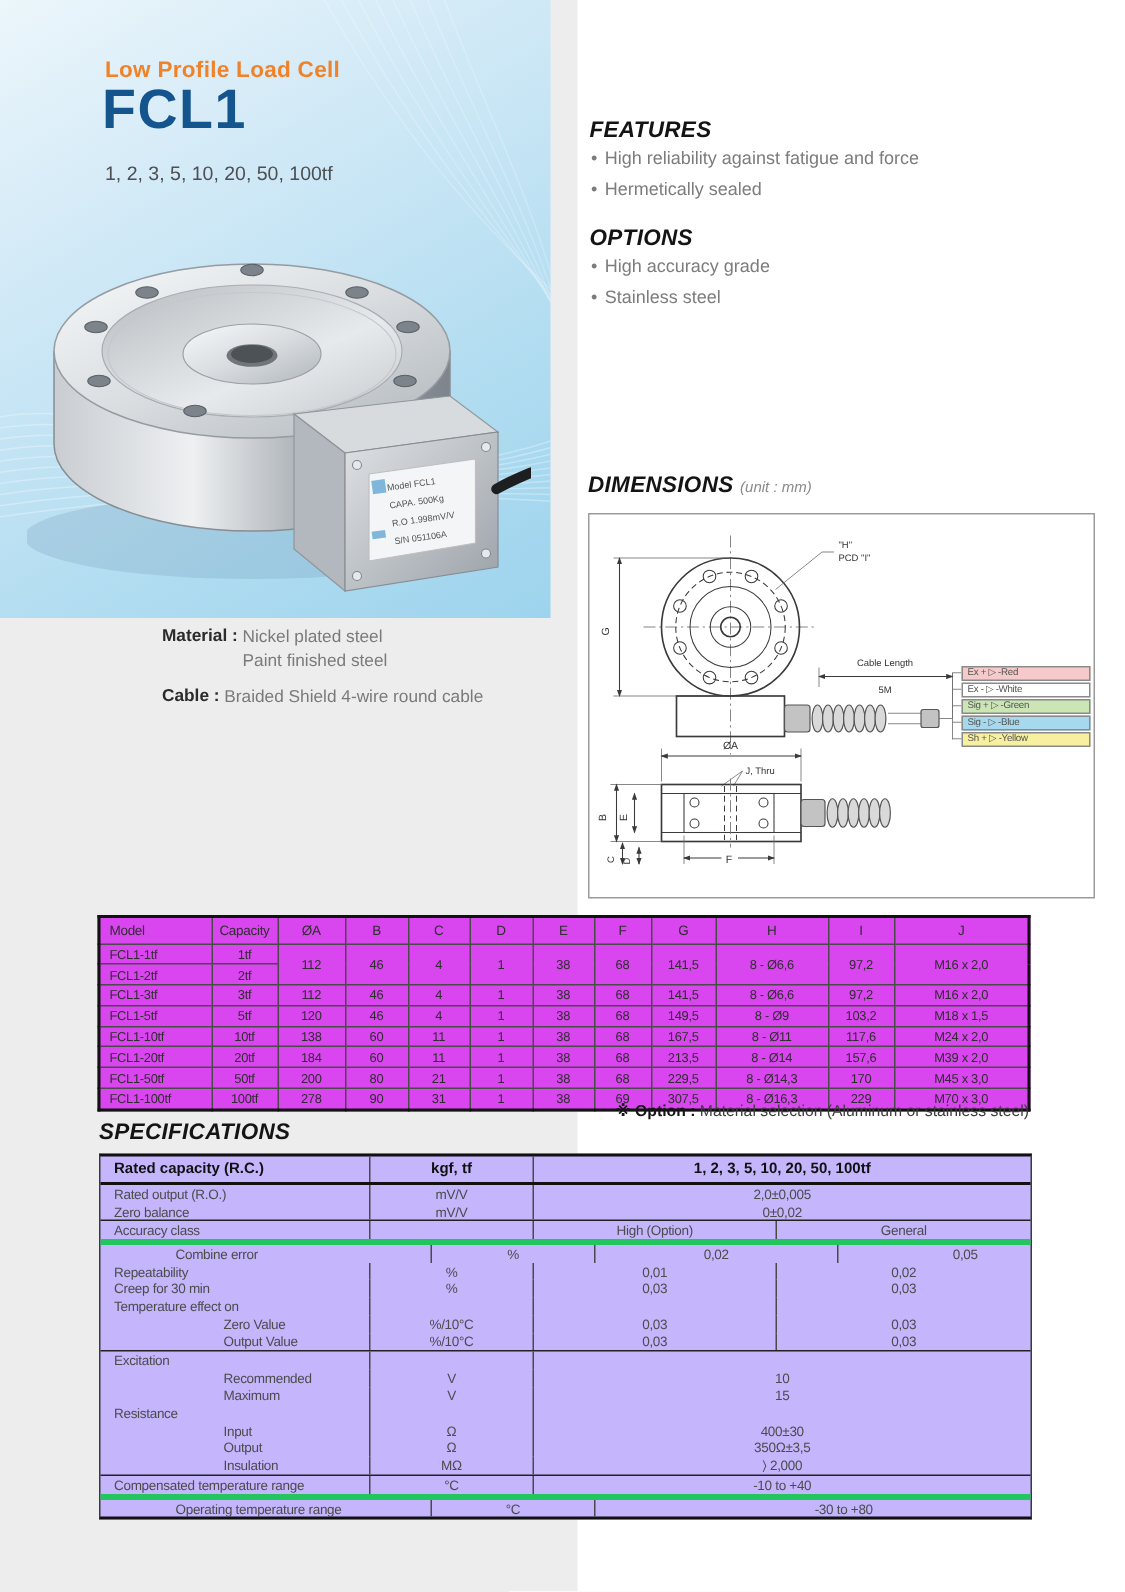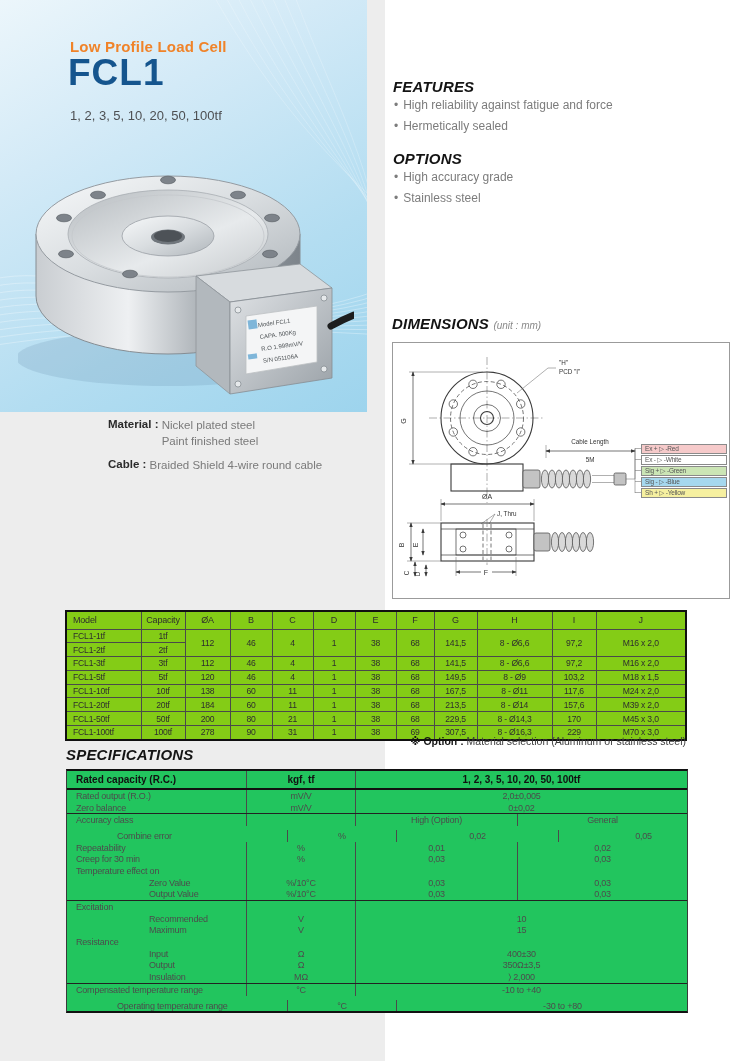--- a/index.html
+++ b/index.html
@@ -40,31 +40,31 @@
   .cl{stroke:#777;stroke-width:.6;stroke-dasharray:8 2.5 1.5 2.5;fill:none;}
   .dim{stroke:#3a3a3a;stroke-width:.7;fill:none;}
   .ext{stroke:#6e6e6e;stroke-width:.55;fill:none;}
   .grayfill{fill:#c3c3c3;stroke:#555;stroke-width:.8;}
   .corr{fill:#d9d9d9;stroke:#555;stroke-width:.8;}
   .dtxt{font-size:7px;fill:#333;}
   .dtxt-s{font-size:6.3px;fill:#333;}
 
   
   table.model{position:absolute;left:65px;top:610px;width:621px;border-collapse:collapse;table-layout:fixed;
-              border:2px solid #111;background:#84cc16;}
+              border:2px solid #111;background:#d946ef;}
   table.model th,table.model td{border:1px solid #4a4a4a;font-size:8.6px;font-weight:normal;color:#2e2e2e;
               text-align:center;padding:0;height:12.8px;letter-spacing:-.2px;overflow:hidden;white-space:nowrap;}
   table.model th{height:16.5px;font-size:9px;}
   table.model th:first-child,table.model td.c0{text-align:left;padding-left:6px;}
   .opt-note{position:absolute;left:336px;top:735px;width:350px;text-align:right;font-size:10.5px;color:#3c3c3c;}
   .opt-note b{color:#161616;}
 
   
   .spec-head{left:66px;top:746px;}
-  .spec{position:absolute;left:66px;top:769px;width:620px;background:#22c55e;
+  .spec{position:absolute;left:66px;top:769px;width:620px;background:#c4b5fd;
         border:1px solid #3a3a3a;border-top:2px solid #111;border-bottom:2px solid #111;}
   .spec-row{display:grid;grid-template-columns:180px 109px 331px;height:11.7px;align-items:center;
             font-size:9px;color:#4c4c4c;letter-spacing:-.2px;}
   .spec-row.hdr{height:17px;font-size:10px;font-weight:bold;color:#111;border-bottom:2px solid #111;letter-spacing:0;}
   .spec-row.bt-thin{border-top:4px solid #22c55e;padding-left:41px;}
   .spec-row.bt-med{border-top:1.6px solid #222;}
   .sc{height:100%;display:flex;align-items:center;box-sizing:border-box;}
   .sc.lab{padding-left:9px;border-right:1px solid #4a4a4a;}
   .sc.lab.ind{padding-left:82px;}
   .sc.unit{justify-content:center;border-right:1px solid #4a4a4a;}

